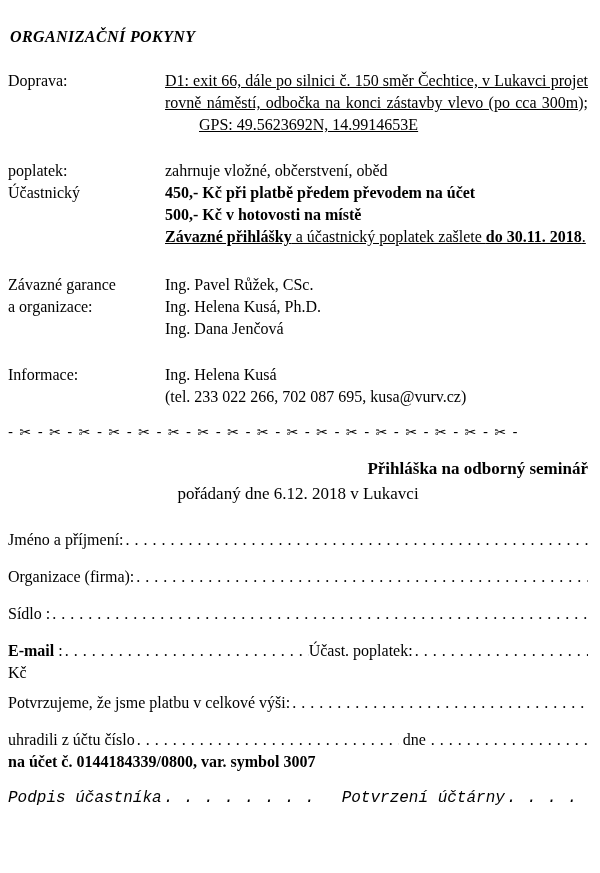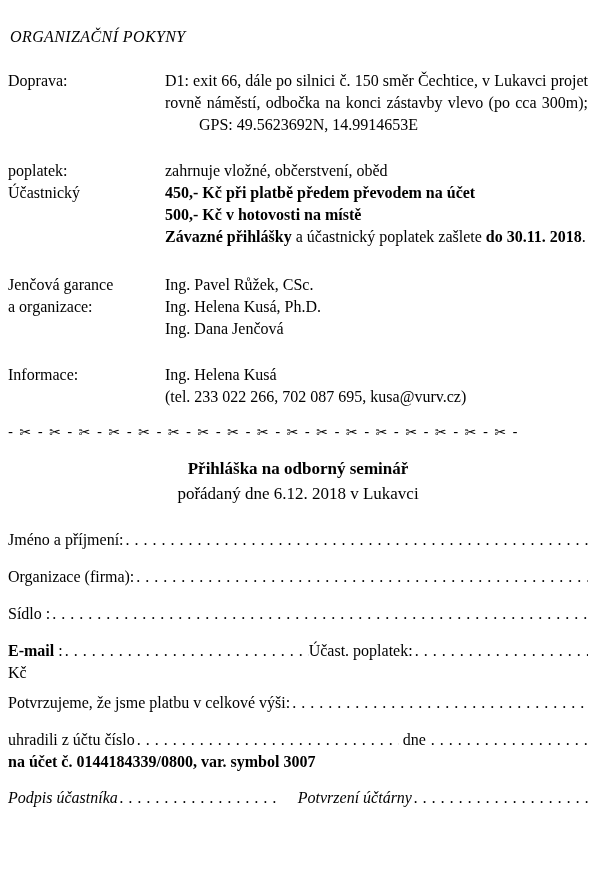--- a/index.html
+++ b/index.html
@@ -4,60 +4,60 @@
 <style>
   html, body { margin: 0; padding: 0; background: #ffffff; }
   body {
     width: 600px; height: 873px; overflow: hidden;
     font-family: "Liberation Serif", serif;
     font-size: 16px; line-height: 22px; color: #000;
   }
   .page { box-sizing: border-box; width: 600px; height: 873px; padding: 24px 12px 0 8px; }
 
   .doc-title {
-    font-weight: normal; font-style: italic; font-size: 16px;
+    font-weight: bold; font-style: italic; font-size: 16px;
     letter-spacing: .4px; margin: 2px 0 0 2px;
   }
 
   .info-row { display: flex; gap: 20px; }
   .info-label { flex: 0 0 137px; }
   .info-value { flex: 1; }
-  .justify { text-align: justify; }
+  .justify { text-align: justify; text-decoration: underline; }
   .b { font-weight: bold; }
   .hgap { display: inline-block; width: 34px; }
 
   .mt22 { margin-top: 22px; }
   .mt24 { margin-top: 24px; }
   .mt26 { margin-top: 26px; }
 
   .cut-line {
     margin-top: 15px;
     font-family: "DejaVu Sans", sans-serif;
     font-size: 14px; line-height: 18px;
     white-space: nowrap; overflow: hidden;
     word-spacing: 2px;
   }
 
-  .form-title { text-align: center; font-weight: bold; font-size: 17px; margin-top: 17px; }
+  .form-title { text-align: right; font-weight: bold; font-size: 17px; margin-top: 17px; }
   .form-subtitle { text-align: center; font-size: 17px; margin-top: 3px; }
 
   .dotrow { display: flex; align-items: baseline; margin-top: 15px; justify-content: space-between; }
   .dotrow .lbl { white-space: nowrap; }
   .dots {
     flex: 1 1 auto; overflow: hidden; white-space: nowrap;
     letter-spacing: .5px; padding-left: 2px;
   }
   .dots-w244 { flex: 0 0 244px; }
   .dots-w262 { flex: 0 0 262px; }
   .dots-w162 { flex: 0 0 162px; }
   .mid-gap { margin-left: 16px; }
   .dne-lbl { padding: 0 3px 0 4px; }
 
   .plain-line { margin-top: 0; }
-  .italic { font-style: italic; }
+  .italic { font-style: italic; font-family: Liberation Mono, monospace; }
   .footer-block { margin-top: 15px; }
 </style>
 </head>
 <body>
 
 <div class="page">
 
   <div class="doc-title">ORGANIZAČNÍ POKYNY</div>
 
   <div class="info-row mt22">
@@ -73,21 +73,21 @@
     <div class="info-value">
       <div>zahrnuje vložné, občerstvení, oběd</div>
       <div class="b">450,- Kč při platbě předem převodem na účet</div>
       <div class="b">500,- Kč v hotovosti na místě</div>
       <div class="justify"><span class="b">Závazné přihlášky</span><span> a účastnický poplatek zašlete </span><span class="b">do 30.11. 2018</span><span>.</span></div>
     </div>
   </div>
 
   <div class="info-row mt26">
     <div class="info-label">
-      <div>Jenčová garance</div>
+      <div>Závazné garance</div>
       <div>a  organizace:</div>
     </div>
     <div class="info-value">
       <div>Ing. Pavel Růžek, CSc.</div>
       <div>Ing. Helena Kusá, Ph.D.</div>
       <div>Ing. Dana Jenčová</div>
     </div>
   </div>
 
   <div class="info-row mt24">

